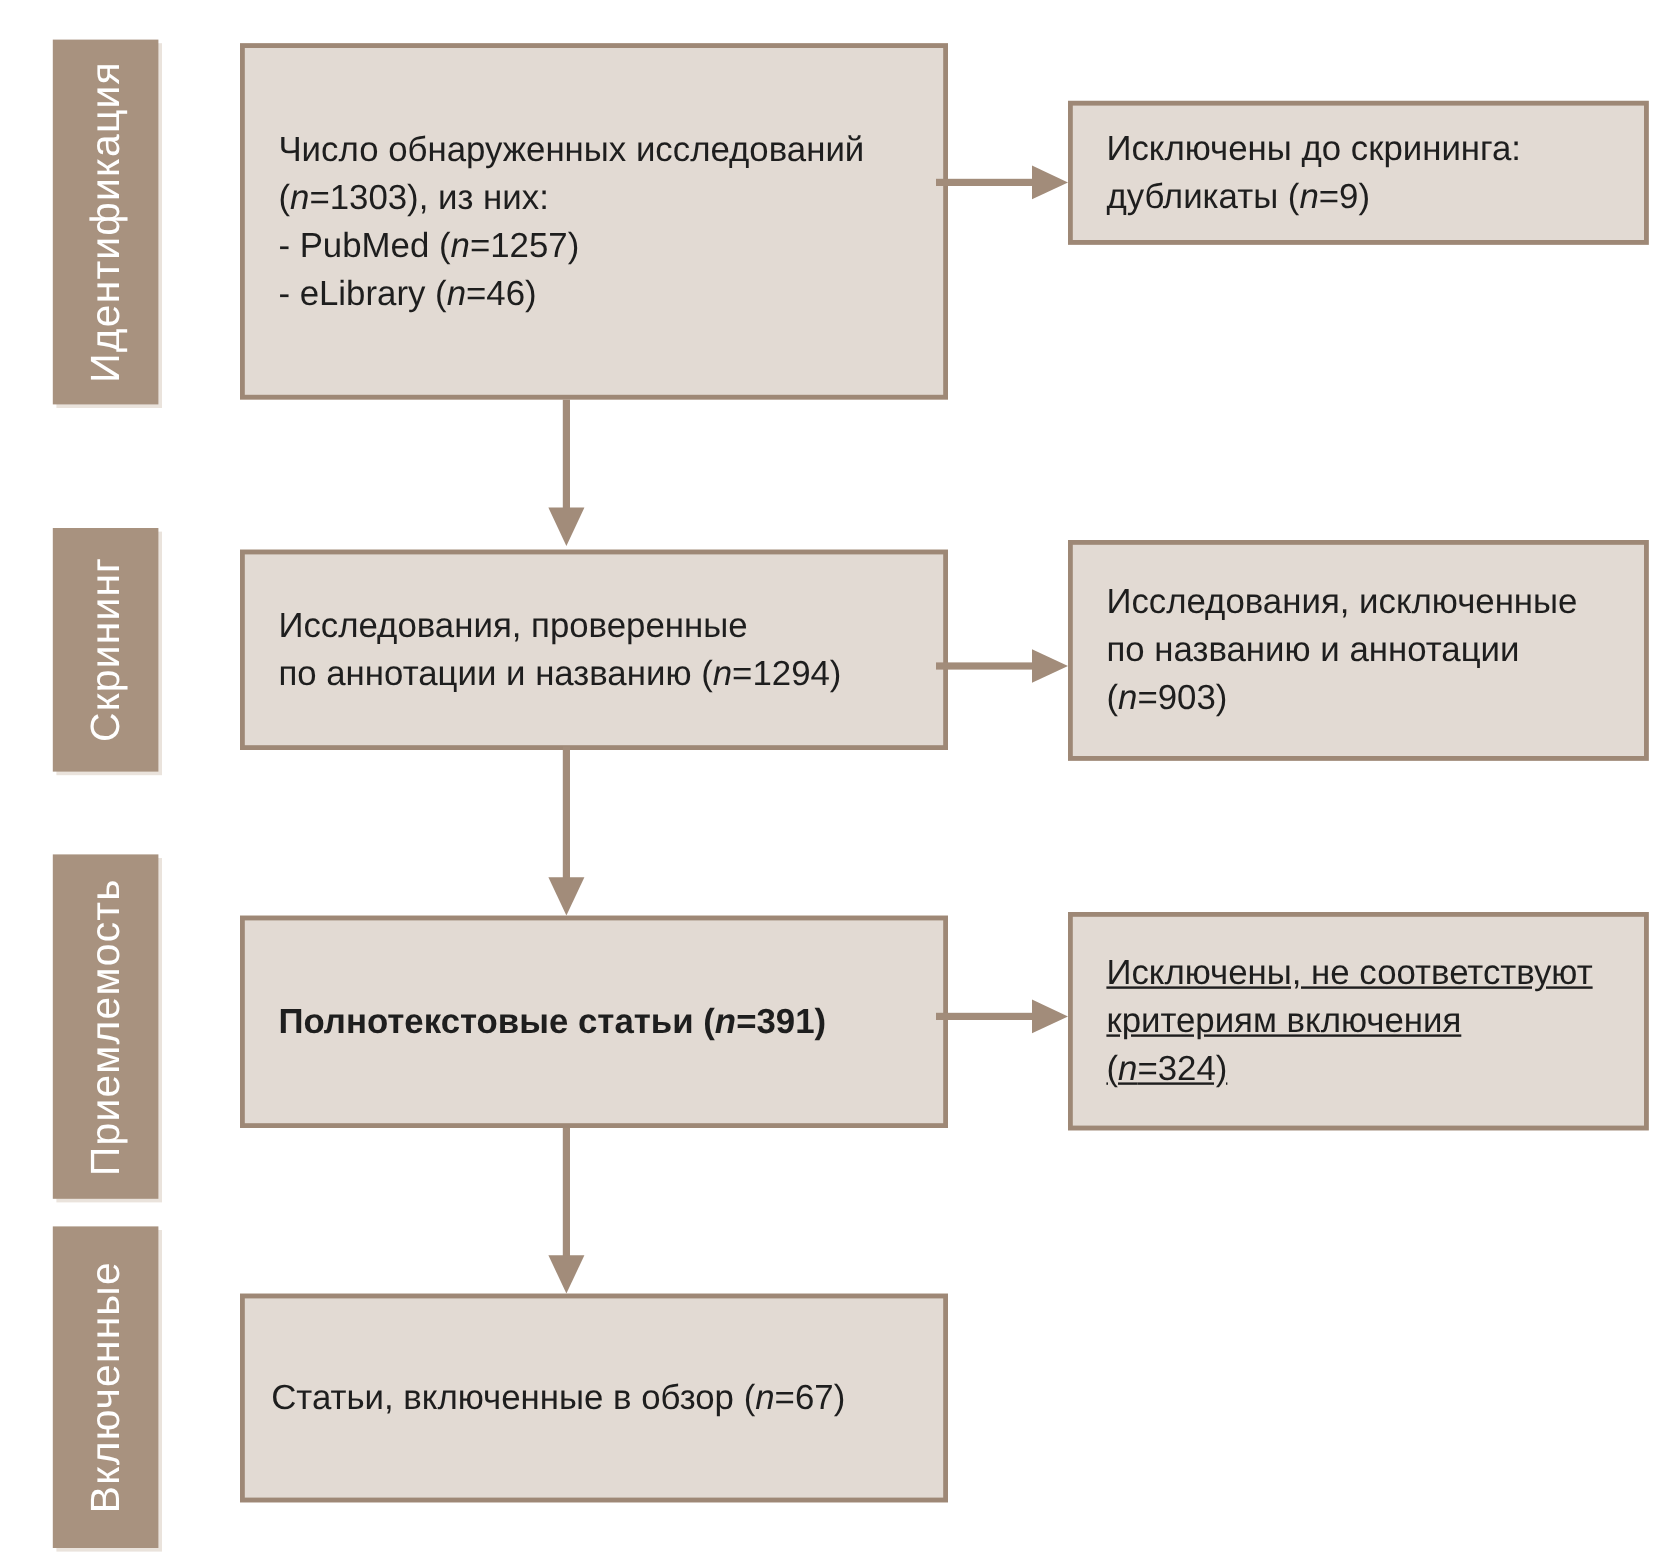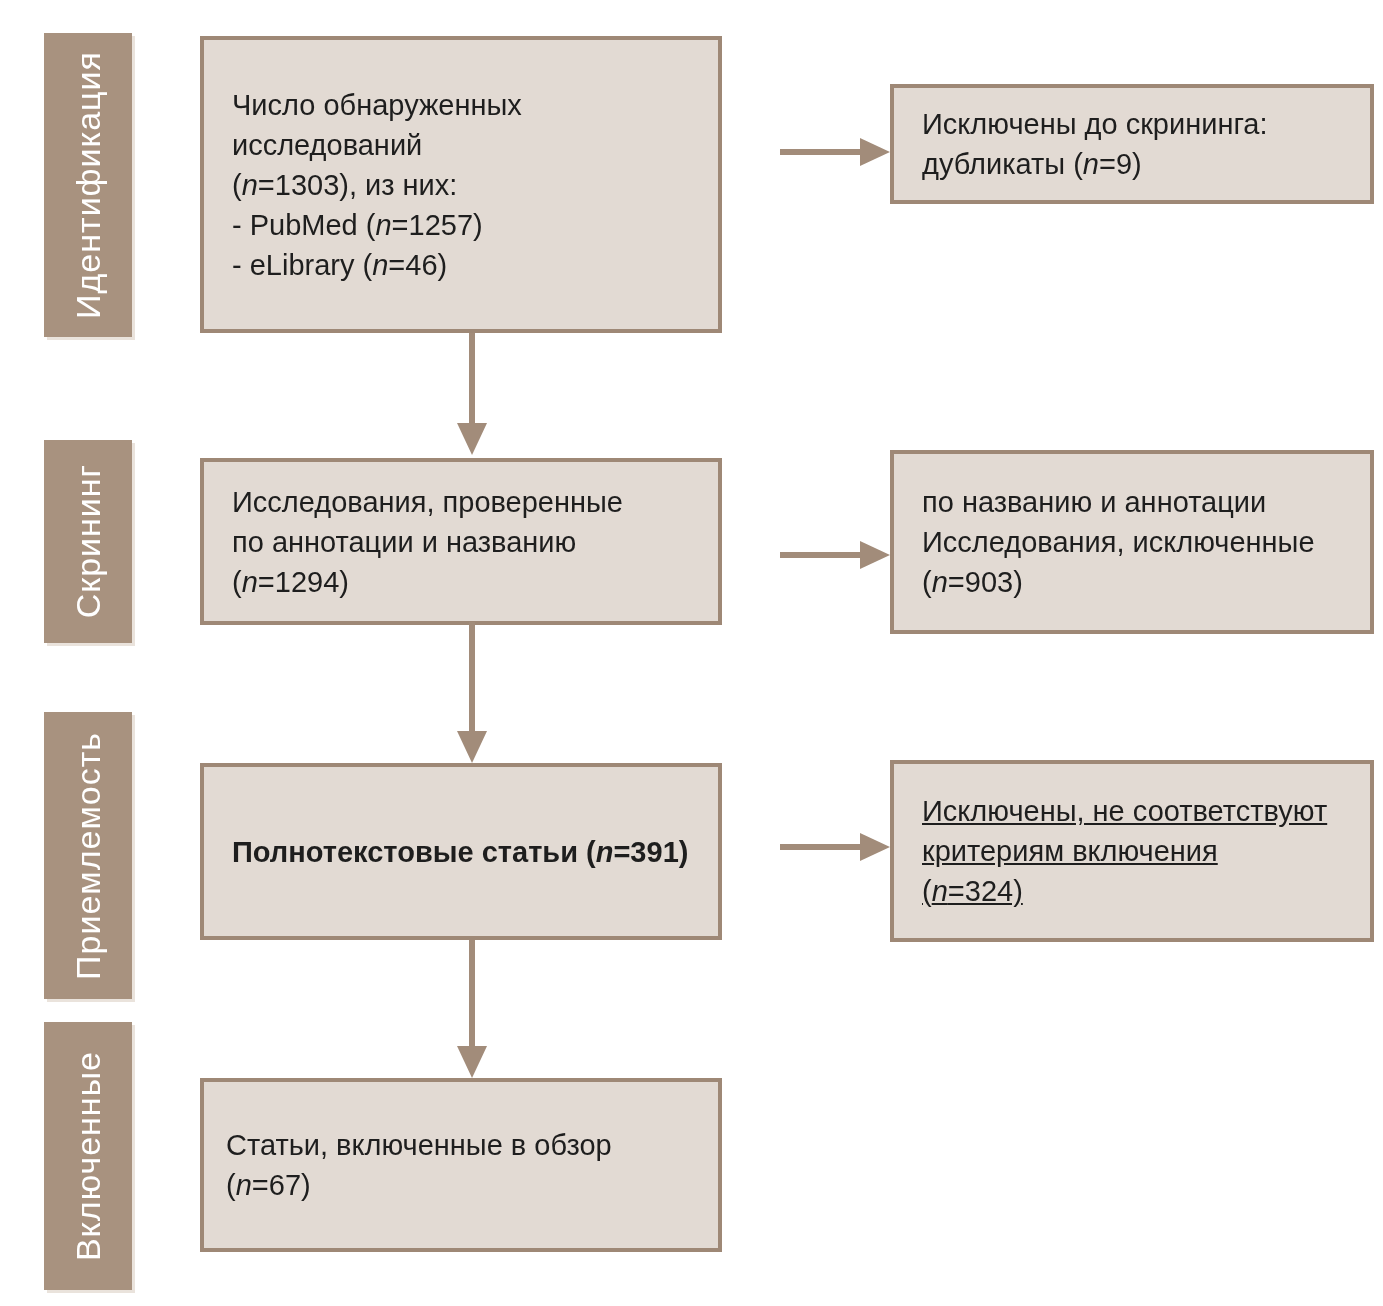--- a/index.html
+++ b/index.html
@@ -45,21 +45,21 @@
     box-sizing: border-box;
     background: var(--box-fill, #e2dad3);
     border: 4px solid var(--box-border, #9e8876);
     color: var(--text-color, #1e1e1e);
     font-size: 29px;
     line-height: 40px;
     display: flex;
     align-items: center;
     padding: 0 28px;
   }
-  .main { left: 200px; width: 522px; }
+  .main { left: 200px; width: 590px; }
   .b1 { top: 36px;   height: 297px; }
   .b2 { top: 458px;  height: 167px; }
   .b3 { top: 763px;  height: 177px; font-weight: bold; }
   .b4 { top: 1078px; height: 174px; padding-left: 22px; }
 
   .side { left: 890px; width: 484px; }
   .r1 { top: 84px;  height: 120px; }
   .r2 { top: 450px; height: 184px; }
   .r3 { top: 760px; height: 182px; text-decoration: underline; }
 
@@ -152,22 +152,22 @@
   </div>
 
   <div class="box side r1">
     <div class="box-text">
         <div><span>Исключены до скрининга:</span></div>
         <div><span>дубликаты (</span><span class="it">n</span><span>=9)</span></div>
       </div>
   </div>
   <div class="box side r2">
     <div class="box-text">
+        <div><span>Исследования, исключенные</span></div>
         <div><span>по названию и аннотации</span></div>
-        <div><span>Исследования, исключенные</span></div>
         <div><span>(</span><span class="it">n</span><span>=903)</span></div>
       </div>
   </div>
   <div class="box side r3">
     <div class="box-text">
         <div><span>Исключены, не соответствуют</span></div>
         <div><span>критериям включения</span></div>
         <div><span>(</span><span class="it">n</span><span>=324)</span></div>
       </div>
   </div>

